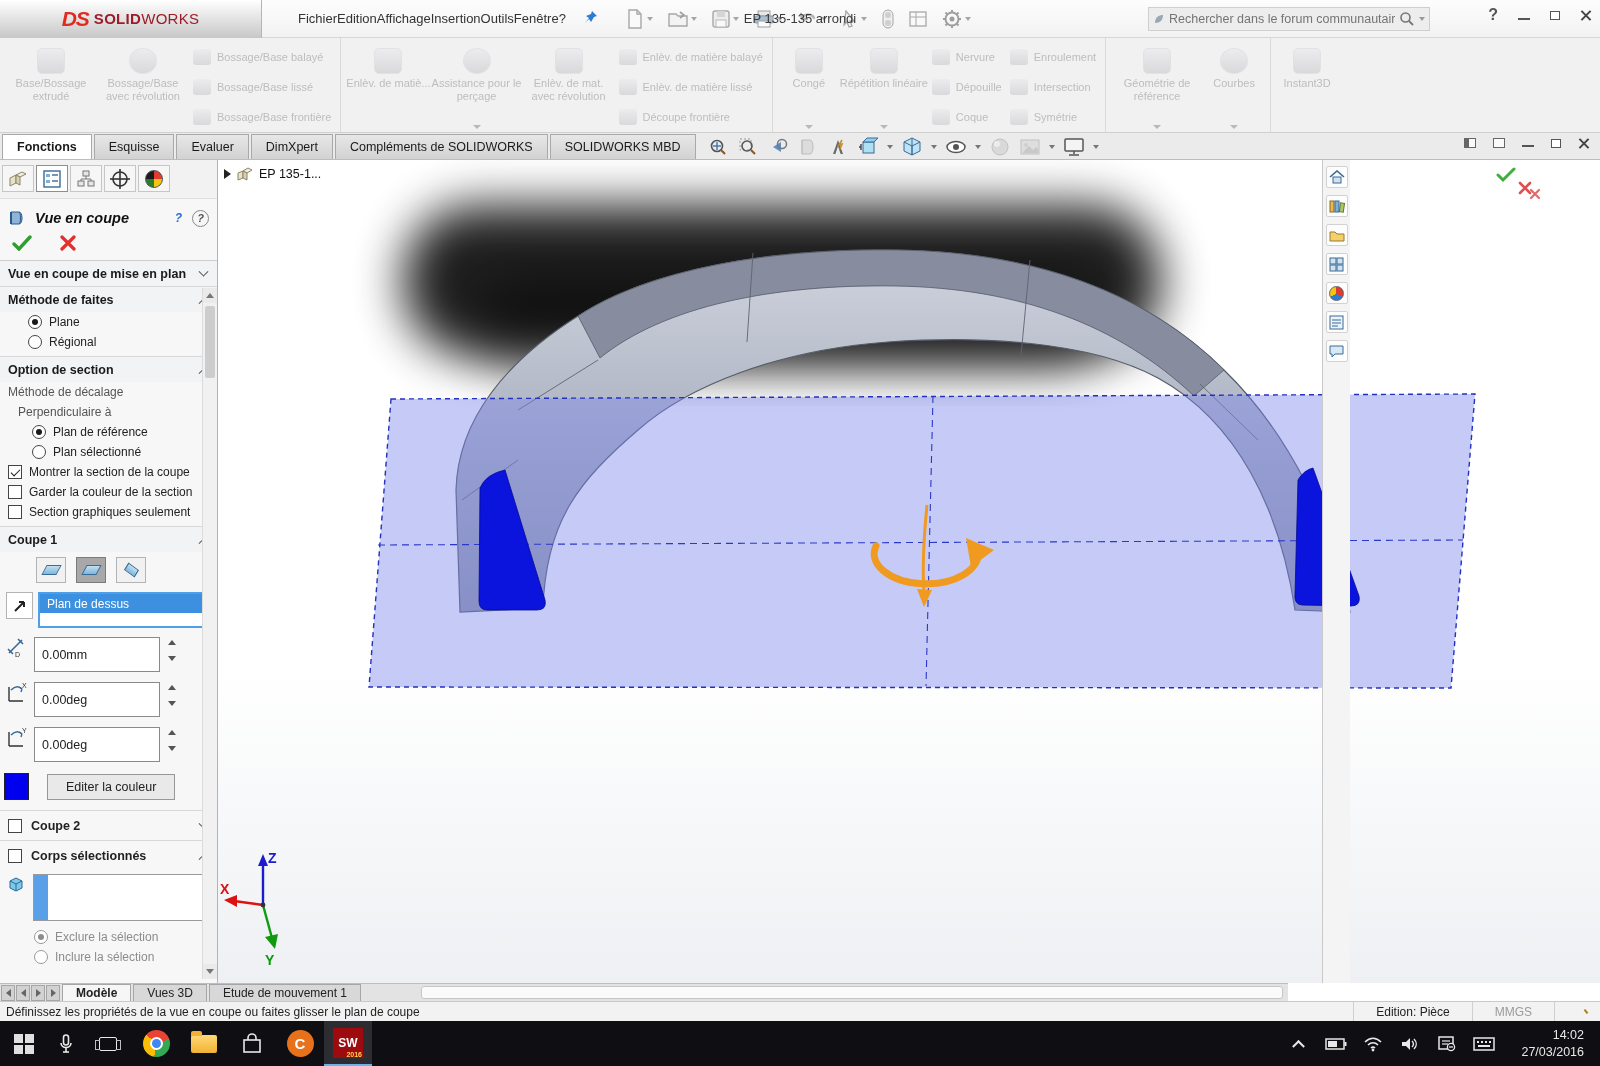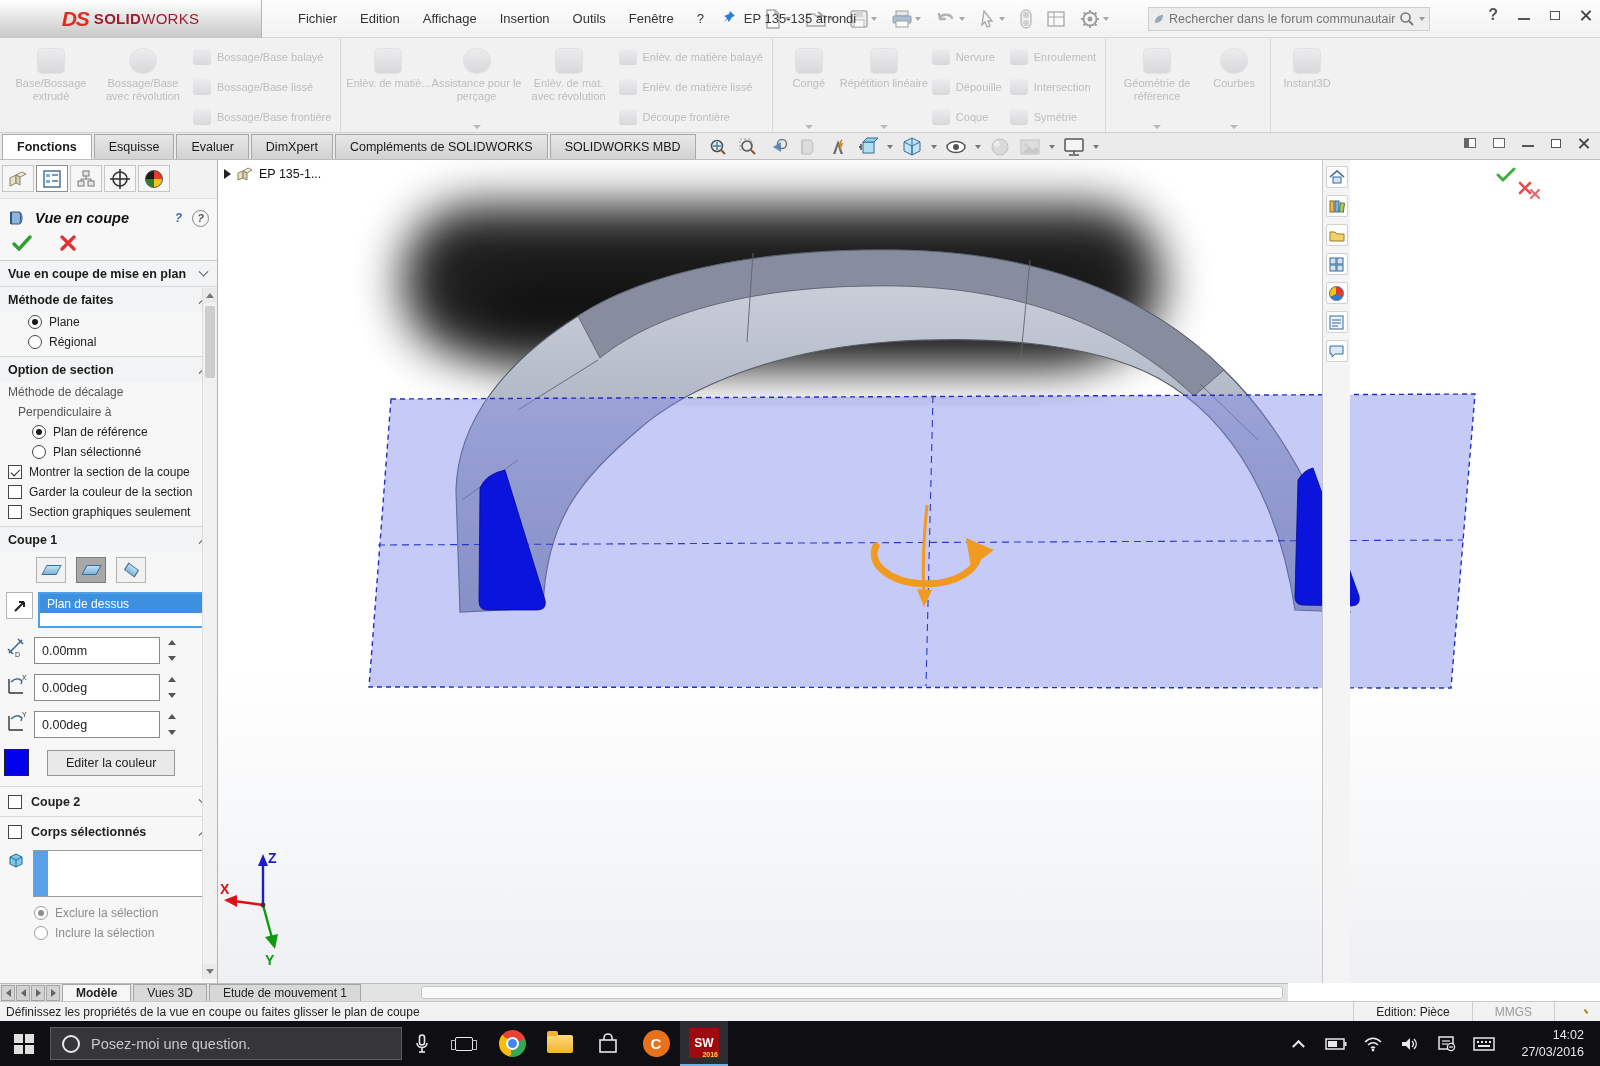--- a/index.html
+++ b/index.html
@@ -8,21 +8,21 @@
 
   
   #titlebar { position:absolute; left:0; top:0; width:1600px; height:38px;
     background:linear-gradient(#fdfdfd,#f2f2f2); border-bottom:1px solid #d6d6d6;
     display:flex; align-items:center; }
   #logo { width:262px; height:38px; background:linear-gradient(#ffffff,#c7c7c7);
     border-right:1px solid #b5b5b5; display:flex; align-items:center; justify-content:center; gap:5px; }
   .logo-ds { color:#e02b20; font-size:21px; font-weight:bold; font-style:italic; letter-spacing:-1px; }
   .logo-solid { color:#9d1c2b; font-size:15px; font-weight:bold; letter-spacing:.3px; }
   .logo-works { color:#9d1c2b; font-size:15px; letter-spacing:.3px; }
-  #menus { display:flex; gap:23px; margin-left:36px; font-size:13px; color:#333; }
+  #menus { display:flex; margin-left:36px; font-size:13px; color:#333; }
   #menus span { cursor:default; }
   .pin { margin-left:18px; }
   #qat { display:flex; gap:15px; margin-left:28px; align-items:center; }
   .qitem { display:flex; align-items:center; gap:3px; opacity:.85; }
   .qcaret { width:0; height:0; border-left:3.5px solid transparent; border-right:3.5px solid transparent; border-top:4px solid #9a9a9a; }
   #doctitle { position:absolute; left:560px; width:480px; text-align:center; font-size:13px; color:#3a3a3a; }
   #forum-search { position:absolute; right:170px; top:7px; width:282px; height:24px; background:#ededee;
     border:1px solid #cfcfcf; display:flex; align-items:center; padding:0 4px; gap:4px; }
   #forum-search input { flex:1; border:none; background:transparent; font-size:12.5px; color:#666; outline:none; }
   #winbtns { position:absolute; right:8px; top:6px; display:flex; align-items:center; gap:20px; }
@@ -95,21 +95,21 @@
   .pbrow { display:flex; gap:10px; padding:5px 0 7px 36px; }
   .pbtn { width:30px; height:26px; background:#f1f1f1; border:1px solid #b3b3b3; display:flex; align-items:center; justify-content:center; }
   .pbtn.pressed { background:#a8a8a8; border-color:#7a7a7a; }
   .pglyph { width:15px; height:10px; background:linear-gradient(#bfe0f2,#7fb6dc); border:1px solid #3a6a96; transform:skewX(-28deg); }
   .selrow { display:flex; gap:5px; padding:2px 10px 4px 6px; align-items:flex-start; }
   .arrowbtn { width:27px; height:27px; border:1px solid #b3b3b3; background:#fff; display:flex; align-items:center; justify-content:center; }
   .listbox { flex:1; border:2px solid #4f9ee8; background:#fff; }
   .selitem { background:#3d8fe0; color:#fff; padding:2.5px 7px; font-size:12px; }
   .listbox .empty { height:13px; }
   .frow { display:flex; align-items:flex-start; gap:6px; padding:5px 8px 5px 6px; }
-  .fwrap { display:flex; border:1px solid #8a8a8a; background:#fff; width:126px; height:27px; align-items:center; }
+  .fwrap { display:flex; border:1px solid #8a8a8a; background:#fff; width:126px; height:35px; align-items:center; }
   .fval { border:none; width:100%; padding:2px 7px; font-size:12.5px; color:#222; outline:none; background:transparent; }
   .spin { display:flex; flex-direction:column; justify-content:space-between; height:27px; padding:3px 2px; }
   .tri-up { width:0; height:0; border-left:4px solid transparent; border-right:4px solid transparent; border-bottom:5px solid #555; }
   .tri-dn { width:0; height:0; border-left:4px solid transparent; border-right:4px solid transparent; border-top:5px solid #555; }
   .colorrow { display:flex; align-items:center; padding:6px 8px 10px 4px; }
   .swatch { width:25px; height:27px; background:#0000ee; border:1px solid #222; }
   .editbtn { margin-left:18px; padding:5px 18px; background:#e9e9e9; border:1px solid #979797; font-size:12.5px; color:#222; }
   .cghead { display:flex; align-items:center; gap:9px; font-weight:bold; font-size:12.5px;
     padding:8px 10px 7px 8px; border-top:1px solid #d8d8d8; }
   .bodyrow { display:flex; gap:7px; padding:4px 12px 6px 6px; }
@@ -894,24 +894,20 @@
 
 <div id="taskbar">
   <div class="tb-cell">
     <div class="winlogo">
         <div></div>
         <div></div>
         <div></div>
         <div></div>
       </div>
   </div>
-  <div id="tb-search">
-    <span class="cortana"></span>
-    <span>Posez-moi une question.</span>
-  </div>
   <div class="tb-cell" style="width:36px;">
     <svg width="14" height="20" viewBox="0 0 14 20">
         <rect x="4.5" y="1" width="5" height="10" rx="2.5" fill="none" stroke="#e8e8e8" stroke-width="1.6"></rect>
         <path d="M2 9 C2 15 12 15 12 9" fill="none" stroke="#e8e8e8" stroke-width="1.6"></path>
         <line x1="7" y1="14" x2="7" y2="18" stroke="#e8e8e8" stroke-width="1.6"></line>
         <line x1="4" y1="18" x2="10" y2="18" stroke="#e8e8e8" stroke-width="1.6"></line>
       </svg>
   </div>
   <div class="tb-cell">
       <span class="tvw"></span>

